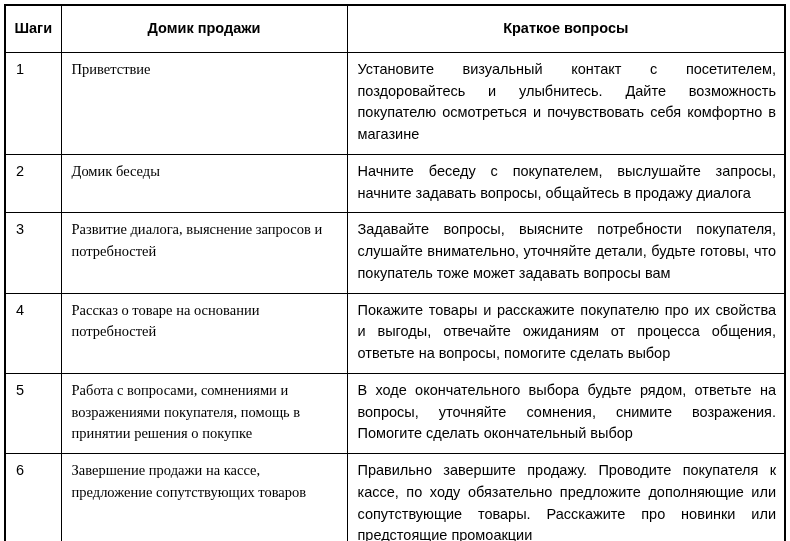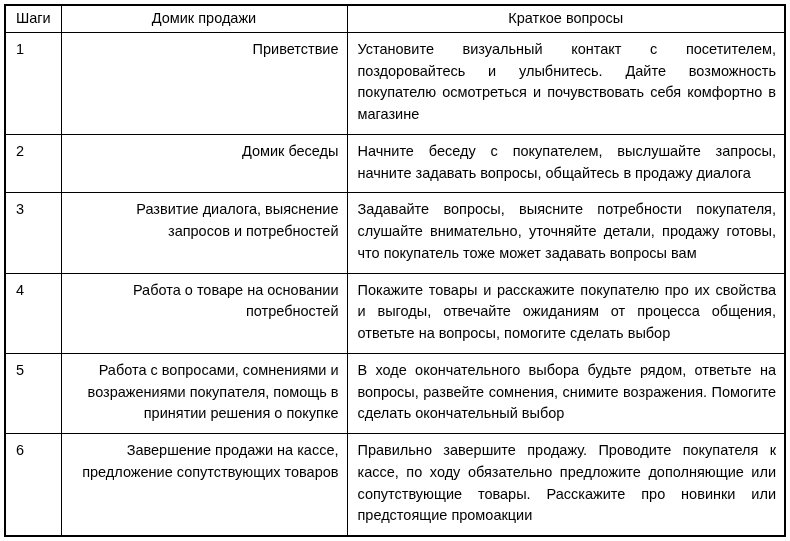--- a/index.html
+++ b/index.html
@@ -25,34 +25,35 @@
   table.steps-table th,
   table.steps-table td {
     border: 1px solid #000000;
     vertical-align: top;
     padding: 6px 8px 8px 10px;
     font-size: 14.5px;
     line-height: 1.5;
     box-sizing: border-box;
   }
   table.steps-table th {
-    font-weight: normal;
+    font-weight: bold;
     text-align: center;
     vertical-align: middle;
-    padding: 2px 4px;
+    padding: 12px 4px;
   }
   col.col-step  { width: 56px; }
   col.col-house { width: 286px; }
   col.col-desc  { width: auto; }
   td.cell-step {
     text-align: left;
     padding-left: 9px;
   }
   td.cell-house {
-    text-align: right;
+    text-align: left;
+    font-family: Liberation Serif, serif;
   }
   td.cell-desc {
     text-align: justify;
   }
 </style>
 </head>
 <body>
 
 <table class="steps-table">
   <colgroup>
@@ -74,31 +75,31 @@
       <td class="cell-desc">Установите визуальный контакт с посетителем, поздоровайтесь и улыбнитесь. Дайте возможность покупателю осмотреться и почувствовать себя комфортно в магазине</td>
     </tr>
     <tr>
       <td class="cell-step">2</td>
       <td class="cell-house">Домик беседы</td>
       <td class="cell-desc">Начните беседу с покупателем, выслушайте запросы, начните задавать вопросы, общайтесь в продажу диалога</td>
     </tr>
     <tr>
       <td class="cell-step">3</td>
       <td class="cell-house">Развитие диалога, выяснение запросов и потребностей</td>
-      <td class="cell-desc">Задавайте вопросы, выясните потребности покупателя, слушайте внимательно, уточняйте детали, продажу готовы, что покупатель тоже может задавать вопросы вам</td>
+      <td class="cell-desc">Задавайте вопросы, выясните потребности покупателя, слушайте внимательно, уточняйте детали, будьте готовы, что покупатель тоже может задавать вопросы вам</td>
     </tr>
     <tr>
       <td class="cell-step">4</td>
-      <td class="cell-house">Работа о товаре на основании потребностей</td>
+      <td class="cell-house">Рассказ о товаре на основании потребностей</td>
       <td class="cell-desc">Покажите товары и расскажите покупателю про их свойства и выгоды, отвечайте ожиданиям от процесса общения, ответьте на вопросы, помогите сделать выбор</td>
     </tr>
     <tr>
       <td class="cell-step">5</td>
       <td class="cell-house">Работа с вопросами, сомнениями и возражениями покупателя, помощь в принятии решения о покупке</td>
-      <td class="cell-desc">В ходе окончательного выбора будьте рядом, ответьте на вопросы, развейте сомнения, снимите возражения. Помогите сделать окончательный выбор</td>
+      <td class="cell-desc">В ходе окончательного выбора будьте рядом, ответьте на вопросы, уточняйте сомнения, снимите возражения. Помогите сделать окончательный выбор</td>
     </tr>
     <tr>
       <td class="cell-step">6</td>
       <td class="cell-house">Завершение продажи на кассе, предложение сопутствующих товаров</td>
       <td class="cell-desc">Правильно завершите продажу. Проводите покупателя к кассе, по ходу обязательно предложите дополняющие или сопутствующие товары. Расскажите про новинки или предстоящие промоакции</td>
     </tr>
 
   </tbody>
 </table>
 

